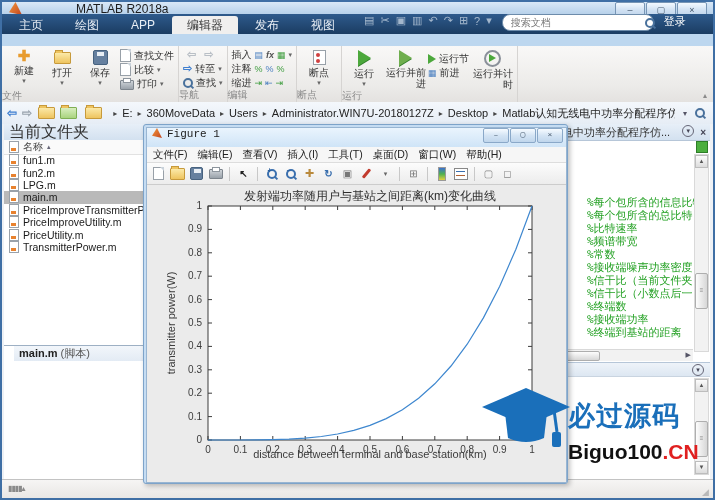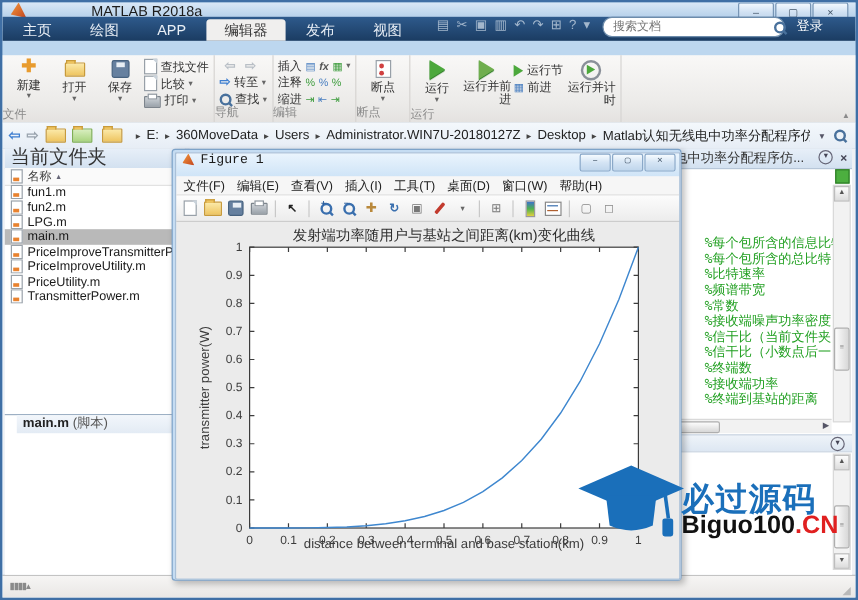--- a/index.html
+++ b/index.html
@@ -143,21 +143,21 @@
   .ic-legend::after{content:'';position:absolute;left:1px;top:6px;width:9px;height:1px;background:#b06030;}
   .fw-canvas{flex:1;position:relative;background:#ebebeb;}
   #plot-svg{position:absolute;left:0;top:0;}
   #plot-svg text{font-family:"Liberation Sans",sans-serif;}
   .plot-title{position:absolute;left:61px;width:324px;top:3px;text-align:center;font-size:12px;color:#2e2e2e;}
   .plot-xlabel{position:absolute;left:61px;width:324px;top:263px;text-align:center;font-size:11px;color:#3c3c3c;}
   .plot-ylabel{position:absolute;left:-86px;top:132px;width:220px;text-align:center;font-size:11px;color:#3c3c3c;transform:rotate(-90deg);}
   
   .watermark{left:478px;top:384px;width:235px;height:84px;z-index:40;}
   .wm-cn{position:absolute;left:88px;top:12px;font-size:27px;font-weight:bold;color:#1a6fba;letter-spacing:1px;white-space:nowrap;}
-  .wm-en{position:absolute;left:88px;top:40px;font-size:21px;font-weight:bold;color:#111;white-space:nowrap;}
+  .wm-en{position:absolute;left:88px;top:54px;font-size:21px;font-weight:bold;color:#111;white-space:nowrap;}
   .wm-tld{color:#e02020;}
   
   .status{left:0;right:0;top:477px;height:19px;background:linear-gradient(#f6f5f4,#e8e6e4);border-top:1px solid #c3c3c3;}
   .grip-left{position:absolute;left:6px;top:4px;font-size:8px;color:#8a8a8a;letter-spacing:-1px;}
   .grip-right{position:absolute;right:4px;bottom:2px;color:#b9b9b9;font-size:9px;}
 </style>
 </head>
 <body>
 
 <div class="abs titlebar">

